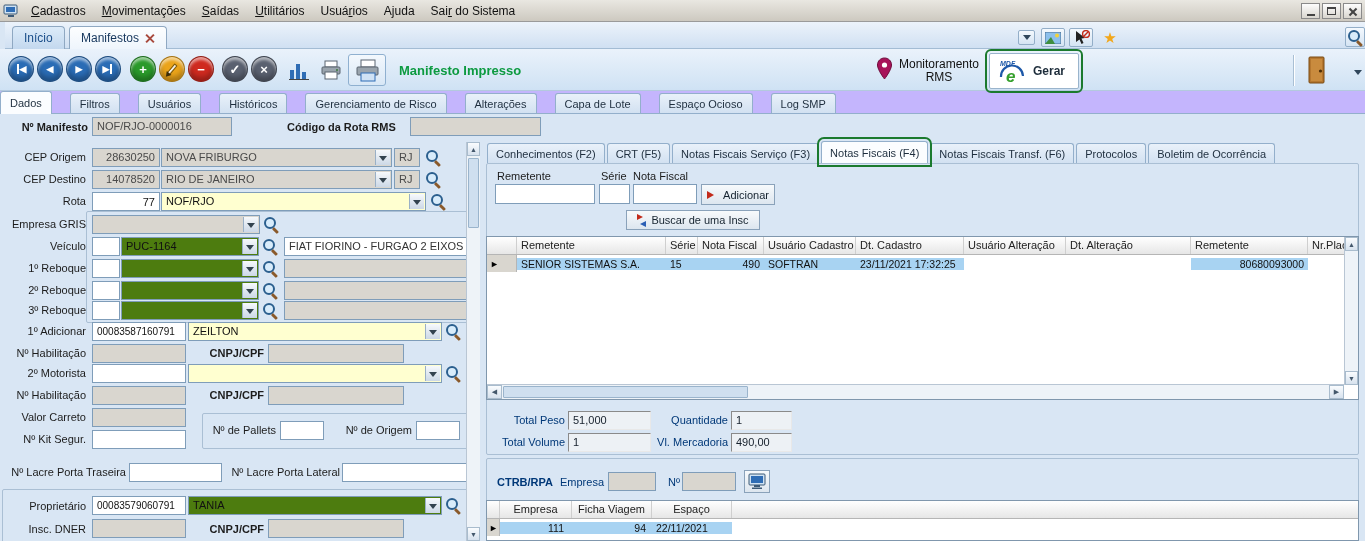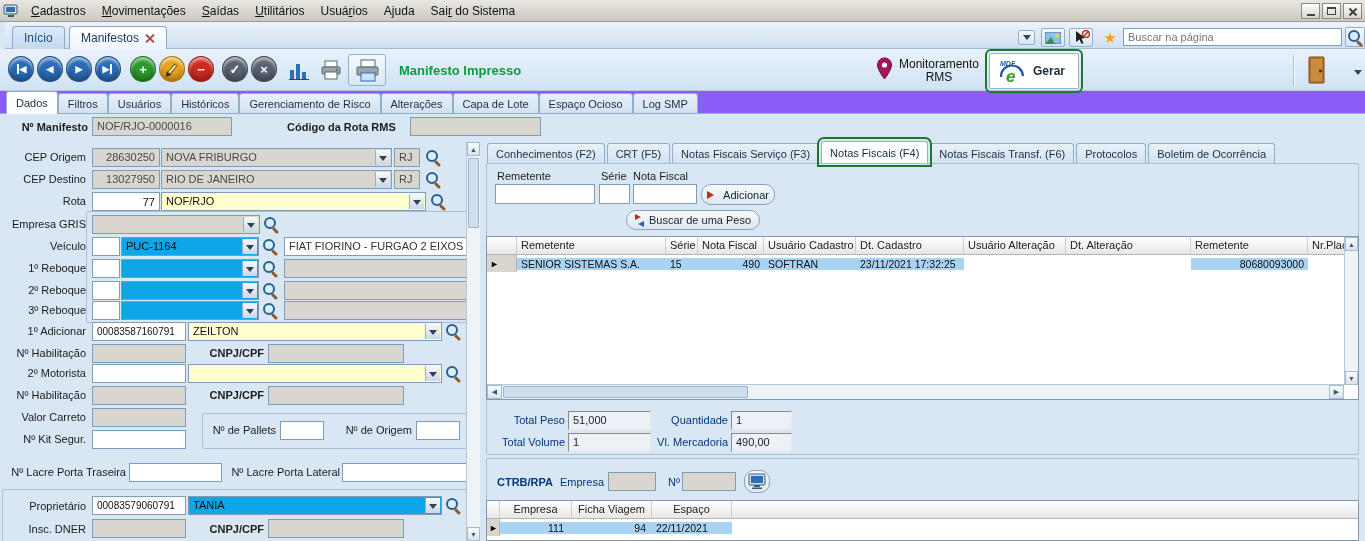--- a/index.html
+++ b/index.html
@@ -6,21 +6,21 @@
 html,body{width:1365px;height:541px}
 body{position:relative;font-family:"Liberation Sans",sans-serif;font-size:11px;background:#d9e6f4;overflow:hidden;color:#111}
 .lbl{position:absolute;text-align:right;white-space:nowrap;color:#1c1c1c;font-size:11px}
 .b{font-weight:bold}
 .navy{color:var(--label-navy,#003878)}
 .field{position:absolute;border:1px solid #7f9db9;background:#fff;font-size:11px;padding:2px 4px;overflow:hidden;white-space:nowrap;height:19px}
 .ro{background:var(--readonly-gray,#d9d6cf);color:#4a4a4a}
 .hl{background:var(--highlight-yellow,#ffffd0)}
 input.field{outline:none;color:#111}
 .rt{text-align:right}
-.combo{position:absolute;border:1px solid #7f9db9;background:#0ea5e9;padding:2px 18px 2px 4px;overflow:hidden;white-space:nowrap;height:19px;font-size:11px}
+.combo{position:absolute;border:1px solid #7f9db9;background:#4d7c0f;padding:2px 18px 2px 4px;overflow:hidden;white-space:nowrap;height:19px;font-size:11px}
 .combo.ro{background:var(--readonly-gray,#d9d6cf);color:#4a4a4a}
 .combo.hl{background:var(--highlight-yellow,#ffffd0)}
 .dd{position:absolute;right:1px;top:1px;bottom:1px;width:15px;background:linear-gradient(#f6f9fc,#ccd8e6);border-left:1px solid #9ab0c6;display:flex;align-items:center;justify-content:center}
 .dd::after{content:"";border:4px solid transparent;border-top:5px solid #33434f;margin-top:5px}
 .mag{position:absolute;width:17px;height:17px;cursor:pointer}
 .mag::before{content:"";position:absolute;left:1px;top:1px;width:8px;height:8px;border:2px solid #2b5f8e;border-radius:50%;background:#d8ecfb}
 .mag::after{content:"";position:absolute;left:11px;top:11px;width:7px;height:3px;background:#8a5a2b;border-radius:1px;transform:rotate(45deg);transform-origin:0 0}
 .gbox{position:absolute;border:1px solid #aabfd4;border-radius:2px}
 
 .menubar{position:absolute;left:0;top:0;width:100%;height:22px;background:linear-gradient(#e9e7e1,#cdc9c0);border-bottom:1px solid #9a9a9a;display:flex;align-items:center;padding-left:3px}
@@ -50,29 +50,29 @@
 .tri{font-size:9px;line-height:1}
 .icobtn{position:absolute;top:54px;width:30px;height:32px;display:flex;align-items:center;justify-content:center;border-radius:3px;cursor:pointer}
 .raised{border:1px solid #8fb0d0;background:linear-gradient(#f3f8fd,#d8e7f6)}
 .tb-title{position:absolute;left:399px;top:63px;font-size:13px;font-weight:bold;color:var(--title-green,#0c9a40);white-space:nowrap}
 .pencil{width:4px;height:13px;background:linear-gradient(90deg,#fff,#ddd);border:1px solid #7a5a10;transform:rotate(40deg);border-radius:1px;position:relative}
 .pencil::after{content:"";position:absolute;left:-2px;bottom:-7px;border:3px solid transparent;border-top:5px solid #3c2d08}
 .annot{outline:2px solid var(--annotation-green,#1b7a2e);outline-offset:2px;z-index:5}
 .mdfe{position:absolute;left:989px;top:53px;width:90px;height:36px;background:#fff;border:1px solid #9ab4cc;border-radius:2px;display:flex;align-items:center;gap:6px;padding:0 7px;font-weight:bold;font-size:12px;color:#1d2c3a;cursor:pointer}
 .sep{position:absolute;top:55px;width:1px;height:31px;background:#a9bfd4;box-shadow:1px 0 0 #fff}
 
-.mtabs{position:absolute;left:0;top:91px;width:100%;height:23px;display:flex;align-items:flex-end;padding-left:6px;gap:0;background:#8b5cf6;border-bottom:1px solid #93afcb}
+.mtabs{position:absolute;left:0;top:91px;width:100%;height:23px;display:flex;align-items:flex-end;padding-left:0;gap:18px;background:#c4b5fd;border-bottom:1px solid #93afcb}
 .mtab{height:20px;display:flex;align-items:center;padding:0 9px;border:1px solid #93afcb;border-bottom:none;border-radius:3px 3px 0 0;background:linear-gradient(#e9f1fa,#d2e1f1);font-size:11px;color:#1e2e3e;white-space:nowrap;cursor:pointer}
 .mtab.active{height:23px;background:#fbfdff;margin-bottom:-1px;z-index:2}
 
 .ntabs{position:absolute;left:487px;top:141px;height:22px;display:flex;align-items:flex-end;gap:2px}
 .ntab{height:20px;display:flex;align-items:center;padding:0 8px;border:1px solid #93afcb;border-bottom:none;border-radius:3px 3px 0 0;background:linear-gradient(#e9f1fa,#d2e1f1);font-size:11px;color:#1e2e3e;white-space:nowrap;cursor:pointer}
 .ntab.active{height:22px;background:#fbfdff;z-index:2}
 
-.pbtn{position:absolute;border:1px solid #8aa2ba;background:linear-gradient(#f7fafc,#dde6ef);display:flex;align-items:center;justify-content:center;gap:5px;font-size:11px;color:#15232f;border-radius:10px;cursor:pointer;white-space:nowrap}
+.pbtn{position:absolute;border:1px solid #8aa2ba;background:linear-gradient(#f7fafc,#dde6ef);display:flex;align-items:center;justify-content:center;gap:5px;font-size:11px;color:#15232f;border-radius:0;cursor:pointer;white-space:nowrap}
 .arr-red{width:0;height:0;border:4px solid transparent;border-left:7px solid #c22a1a}
 .arr-blue{width:0;height:0;border:4px solid transparent;border-right:7px solid #2a5fb5}
 
 .grid{position:absolute;border:1px solid #8097ad;background:#fff;overflow:hidden}
 .ghead{display:flex;height:18px;background:linear-gradient(#ffffff,#e6e6e6);border-bottom:1px solid #b5b5b5}
 .hcell{flex:none;border-right:1px solid #cfcfcf;padding:2px 4px;font-size:11px;color:#222;overflow:hidden;white-space:nowrap}
 .grow{display:flex;height:17px;align-items:center}
 .sel{background:var(--selection-blue,#a8d3f2)}
 .dcell{flex:none;padding:0 4px;font-size:10.5px;overflow:hidden;white-space:nowrap}
 .mark{flex:none;background:var(--readonly-gray,#d9d6cf);border-right:1px solid #b5b5b5;font-size:9px;color:#000;display:flex;align-items:center;padding-left:3px;height:100%}
@@ -135,21 +135,20 @@
   <div class="minibtn" style="left:1064px;top:6px;width:24px;height:19px">
     <svg width="17" height="15">
         <path d="M3 1 L3 12 L6.5 9.5 L8.5 14 L10.5 13 L8.5 8.5 L12 8 Z" fill="#222"></path>
         <circle cx="13" cy="4" r="3.4" fill="none" stroke="#c22a1a" stroke-width="1.4"></circle>
         <line x1="10.6" y1="6.4" x2="15.4" y2="1.6" stroke="#c22a1a" stroke-width="1.4"></line>
       </svg>
   </div>
   <div class="minibtn" style="left:1094px;top:6px;width:22px;height:19px;background:transparent;border-color:transparent">
     <span style="color:#f2a71b;font-size:15px;line-height:1">★</span>
   </div>
-  <input class="field" style="left: 1118px; top: 6px; width: 219px; height: 18px;" placeholder="Buscar na página">
   <div class="minibtn" style="left:1340px;top:5px;width:20px;height:20px">
       <span class="mag" style="position:relative;display:inline-block"></span>
     </div>
 </div>
 
 <div class="toolbar"></div>
 <div class="circ c-blue" style="left:8px">
     <span class="vbar"></span>
     <span class="tri">◀</span>
   </div>
@@ -264,21 +263,21 @@
 <div class="lbl b" style="left:287px;top:121px;width:118px;text-align:left">Código da Rota RMS</div>
 <div class="field ro" style="left:410px;top:117px;width:131px"></div>
 
 <div class="lbl" style="left:0;top:151px;width:86px">CEP Origem</div>
 <div class="field ro rt" style="left:92px;top:148px;width:68px">28630250</div>
 <div class="combo ro" style="left:161px;top:148px;width:231px"><span>NOVA FRIBURGO</span><span class="dd"></span></div>
 <div class="field ro" style="left:394px;top:148px;width:26px">RJ</div>
 <span class="mag" style="left:425px;top:149px"></span>
 
 <div class="lbl" style="left:0;top:173px;width:86px">CEP Destino</div>
-<div class="field ro rt" style="left:92px;top:170px;width:68px">13027950</div>
+<div class="field ro rt" style="left:92px;top:170px;width:68px">14078520</div>
 <div class="combo ro" style="left:161px;top:170px;width:231px"><span>RIO DE JANEIRO</span><span class="dd"></span></div>
 <div class="field ro" style="left:394px;top:170px;width:26px">RJ</div>
 <span class="mag" style="left:425px;top:171px"></span>
 
 <div class="lbl" style="left:0;top:195px;width:86px">Rota</div>
 <input class="field rt" style="left: 92px; top: 192px; width: 68px;" value="77">
 <div class="combo hl" style="left:161px;top:192px;width:265px"><span>NOF/RJO</span><span class="dd"></span></div>
 <span class="mag" style="left:430px;top:193px"></span>
 
 <div class="gbox" style="left:86px;top:211px;width:388px;height:112px"></div>
@@ -398,21 +397,21 @@
 <input class="field" style="left: 633px; top: 184px; width: 64px; height: 20px;">
 <div class="pbtn" style="left:701px;top:184px;width:74px;height:21px">
   <span class="arr-red"></span>
   <span>Adicionar</span>
 </div>
 <div class="pbtn" style="left:626px;top:210px;width:134px;height:20px">
   <span style="display:flex;flex-direction:column;gap:1px">
       <span class="arr-red" style="border-width:3px;border-left-width:6px"></span>
       <span class="arr-blue" style="border-width:3px;border-right-width:6px"></span>
     </span>
-  <span>Buscar de uma Peso</span>
+  <span>Buscar de uma Insc</span>
 </div>
 
 <div class="grid" style="left:486px;top:236px;width:873px;height:164px">
   <div class="ghead" style="margin-right:14px">
     <div class="hcell" style="width:30px"></div>
     <div class="hcell" style="width:149px">Remetente</div>
     <div class="hcell" style="width:32px">Série</div>
     <div class="hcell" style="width:66px">Nota Fiscal</div>
     <div class="hcell" style="width:92px">Usuário Cadastro</div>
     <div class="hcell" style="width:108px">Dt. Cadastro</div>

